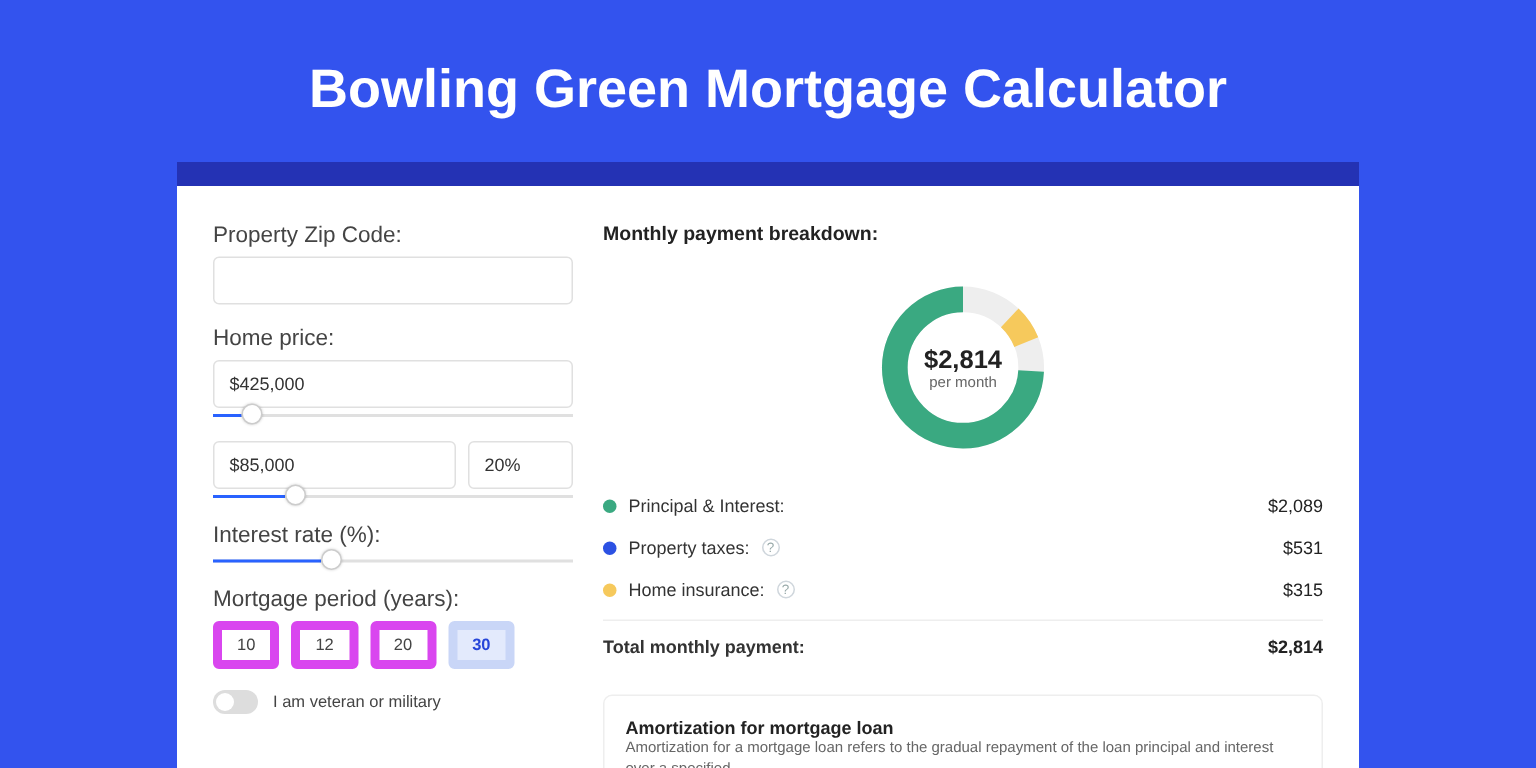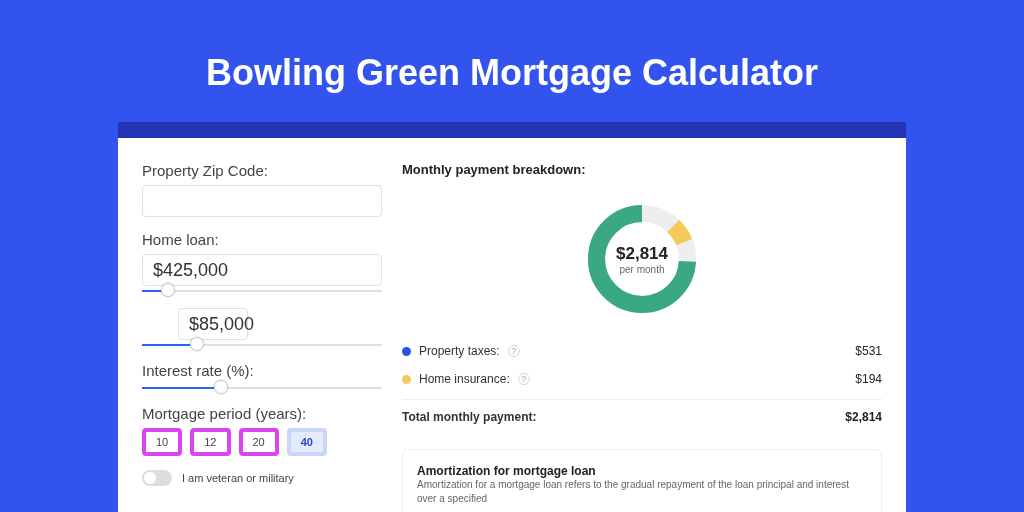--- a/index.html
+++ b/index.html
@@ -1,50 +1,50 @@
 <!DOCTYPE html>
 <html><head>
   <meta charset="utf-8">
   <style>
     * { box-sizing: border-box; margin: 0; padding: 0; font-family: -apple-system, BlinkMacSystemFont, "Segoe UI", Helvetica, Arial, sans-serif; }
 
     body { width: 1024px; height: 512px; background: #3353ee; overflow: hidden; }
 
-    .title { text-align: center; color: #fff; font-size: 36px; font-weight: 700; padding-top: 52px; padding-bottom: 28px; }
+    .title { text-align: center; color: #fff; font-size: 36px; font-weight: 700; padding-top: 38px; padding-bottom: 28px; }
 
     .stage { background: #2432b4; width: 788px; margin: 0 auto; padding-top: 16px; }
 
     .card { background: #fff; width: 100%; min-height: 400px; display: flex; gap: 20px; padding: 24px; color: #222; }
 
     .col-left { width: 240px; flex: 0 0 240px; }
     .col-right { flex: 1; }
 
     .label { font-size: 15px; color: #444; margin-bottom: 6px; }
 
     .input {
       width: 100%; height: 32px; border: 1px solid #e0e0e0; border-radius: 4px;
-      padding: 0 10px; font-size: 18px; color: #333; display: flex; align-items: center;
+      padding: 0 10px; font-size: 12px; color: #333; display: flex; align-items: center;
     }
     .slider-rail { position: relative; height: 6px; margin-top: 2px; }
     .slider-rail .bar { position: absolute; top: 2px; left: 0; width: 100%; height: 2px; background: #e0e0e0; }
     .slider-rail .fill { position: absolute; top: 2px; left: 0; height: 2px; background: #2962ff; }
     .slider-rail .thumb {
       position: absolute; top: -5px; width: 14px; height: 14px; background: #fff; border: 1px solid #ccc;
       border-radius: 50%; box-shadow: 0 0 2px rgba(0,0,0,.2);
     }
 
     .group { margin-bottom: 14px; }
 
-    .row2 { display: flex; gap: 8px; margin-left: 36px; }
+    .row2 { display: flex; gap: 8px; }
     .row2 .input:first-child { flex: 1; }
     .row2 .input:last-child { width: 70px; flex: 0 0 70px; }
 
     .periods { display: flex; gap: 8px; }
     .chip {
-      font-size: 11px; color: #444; border: 4px solid #d946ef; border-radius: 4px;
+      font-size: 11px; color: #444; border: 6px solid #d946ef; border-radius: 4px;
       padding: 4px 10px; background: #fff;
     }
     .chip.active { background: #e3eafc; border-color: #c9d6f7; color: #2746d9; font-weight: 600; }
 
     .toggle-row { display: flex; align-items: center; gap: 10px; margin-top: 2px; }
     .toggle { width: 30px; height: 16px; border-radius: 10px; background: #ddd; position: relative; }
     .toggle .knob { position: absolute; left: 2px; top: 2px; width: 12px; height: 12px; background: #fff; border-radius: 50%; }
     .toggle-label { font-size: 11px; color: #444; }
 
     .breakdown-title { font-size: 13px; font-weight: 700; margin-bottom: 10px; }
@@ -82,32 +82,33 @@
   <div class="card">
 
     <div class="col-left">
 
       <div class="group">
         <div class="label">Property Zip Code:</div>
         <div class="input"></div>
       </div>
 
       <div class="group">
-        <div class="label">Home loan:</div>
+        <div class="label">Home price:</div>
         <div class="input">$425,000</div>
         <div class="slider-rail">
           <div class="bar"></div>
           <div class="fill" style="width:8%"></div>
           <div class="thumb" style="left:8%"></div>
         </div>
       </div>
 
       <div class="group">
         <div class="row2">
           <div class="input">$85,000</div>
+          <div class="input">20%</div>
         </div>
         <div class="slider-rail">
           <div class="bar"></div>
           <div class="fill" style="width:20%"></div>
           <div class="thumb" style="left:20%"></div>
         </div>
       </div>
 
       <div class="group">
         <div class="label">Interest rate (%):</div>
@@ -117,21 +118,21 @@
           <div class="thumb" style="left:30%"></div>
         </div>
       </div>
 
       <div class="group">
         <div class="label">Mortgage period (years):</div>
         <div class="periods">
           <div class="chip">10</div>
           <div class="chip">12</div>
           <div class="chip">20</div>
-          <div class="chip active">40</div>
+          <div class="chip active">30</div>
         </div>
       </div>
 
       <div class="toggle-row">
         <div class="toggle">
             <div class="knob"></div>
           </div>
         <span class="toggle-label">I am veteran or military</span>
       </div>
 
@@ -153,37 +154,44 @@
 
             <circle cx="21" cy="21" r="15.9155" fill="none" stroke="#f6c95c" stroke-width="6" stroke-dasharray="6.9 100" stroke-dashoffset="-118.9" transform="rotate(-90 21 21)"></circle>
           </svg>
           <div class="center">
             <div class="amount">$2,814</div>
             <div class="permonth">per month</div>
           </div>
         </div>
       </div>
 
+      <div class="legend-row">
+        <span class="legend-left">
+          <span class="dot" style="background:#3aa981"></span>
+          <span>Principal &amp; Interest:</span>
+        </span>
+        <span class="legend-val">$2,089</span>
+      </div>
 
       <div class="legend-row">
         <span class="legend-left">
           <span class="dot" style="background:#2c51e3"></span>
           <span>Property taxes:</span>
           <span class="help">?</span>
         </span>
         <span class="legend-val">$531</span>
       </div>
 
       <div class="legend-row">
         <span class="legend-left">
           <span class="dot" style="background:#f6c95c"></span>
           <span>Home insurance:</span>
           <span class="help">?</span>
         </span>
-        <span class="legend-val">$194</span>
+        <span class="legend-val">$315</span>
       </div>
 
       <div class="legend-row total-row">
         <span class="legend-left">
           <span>Total monthly payment:</span>
         </span>
         <span class="legend-val">$2,814</span>
       </div>
 
       <div class="amort-card">

